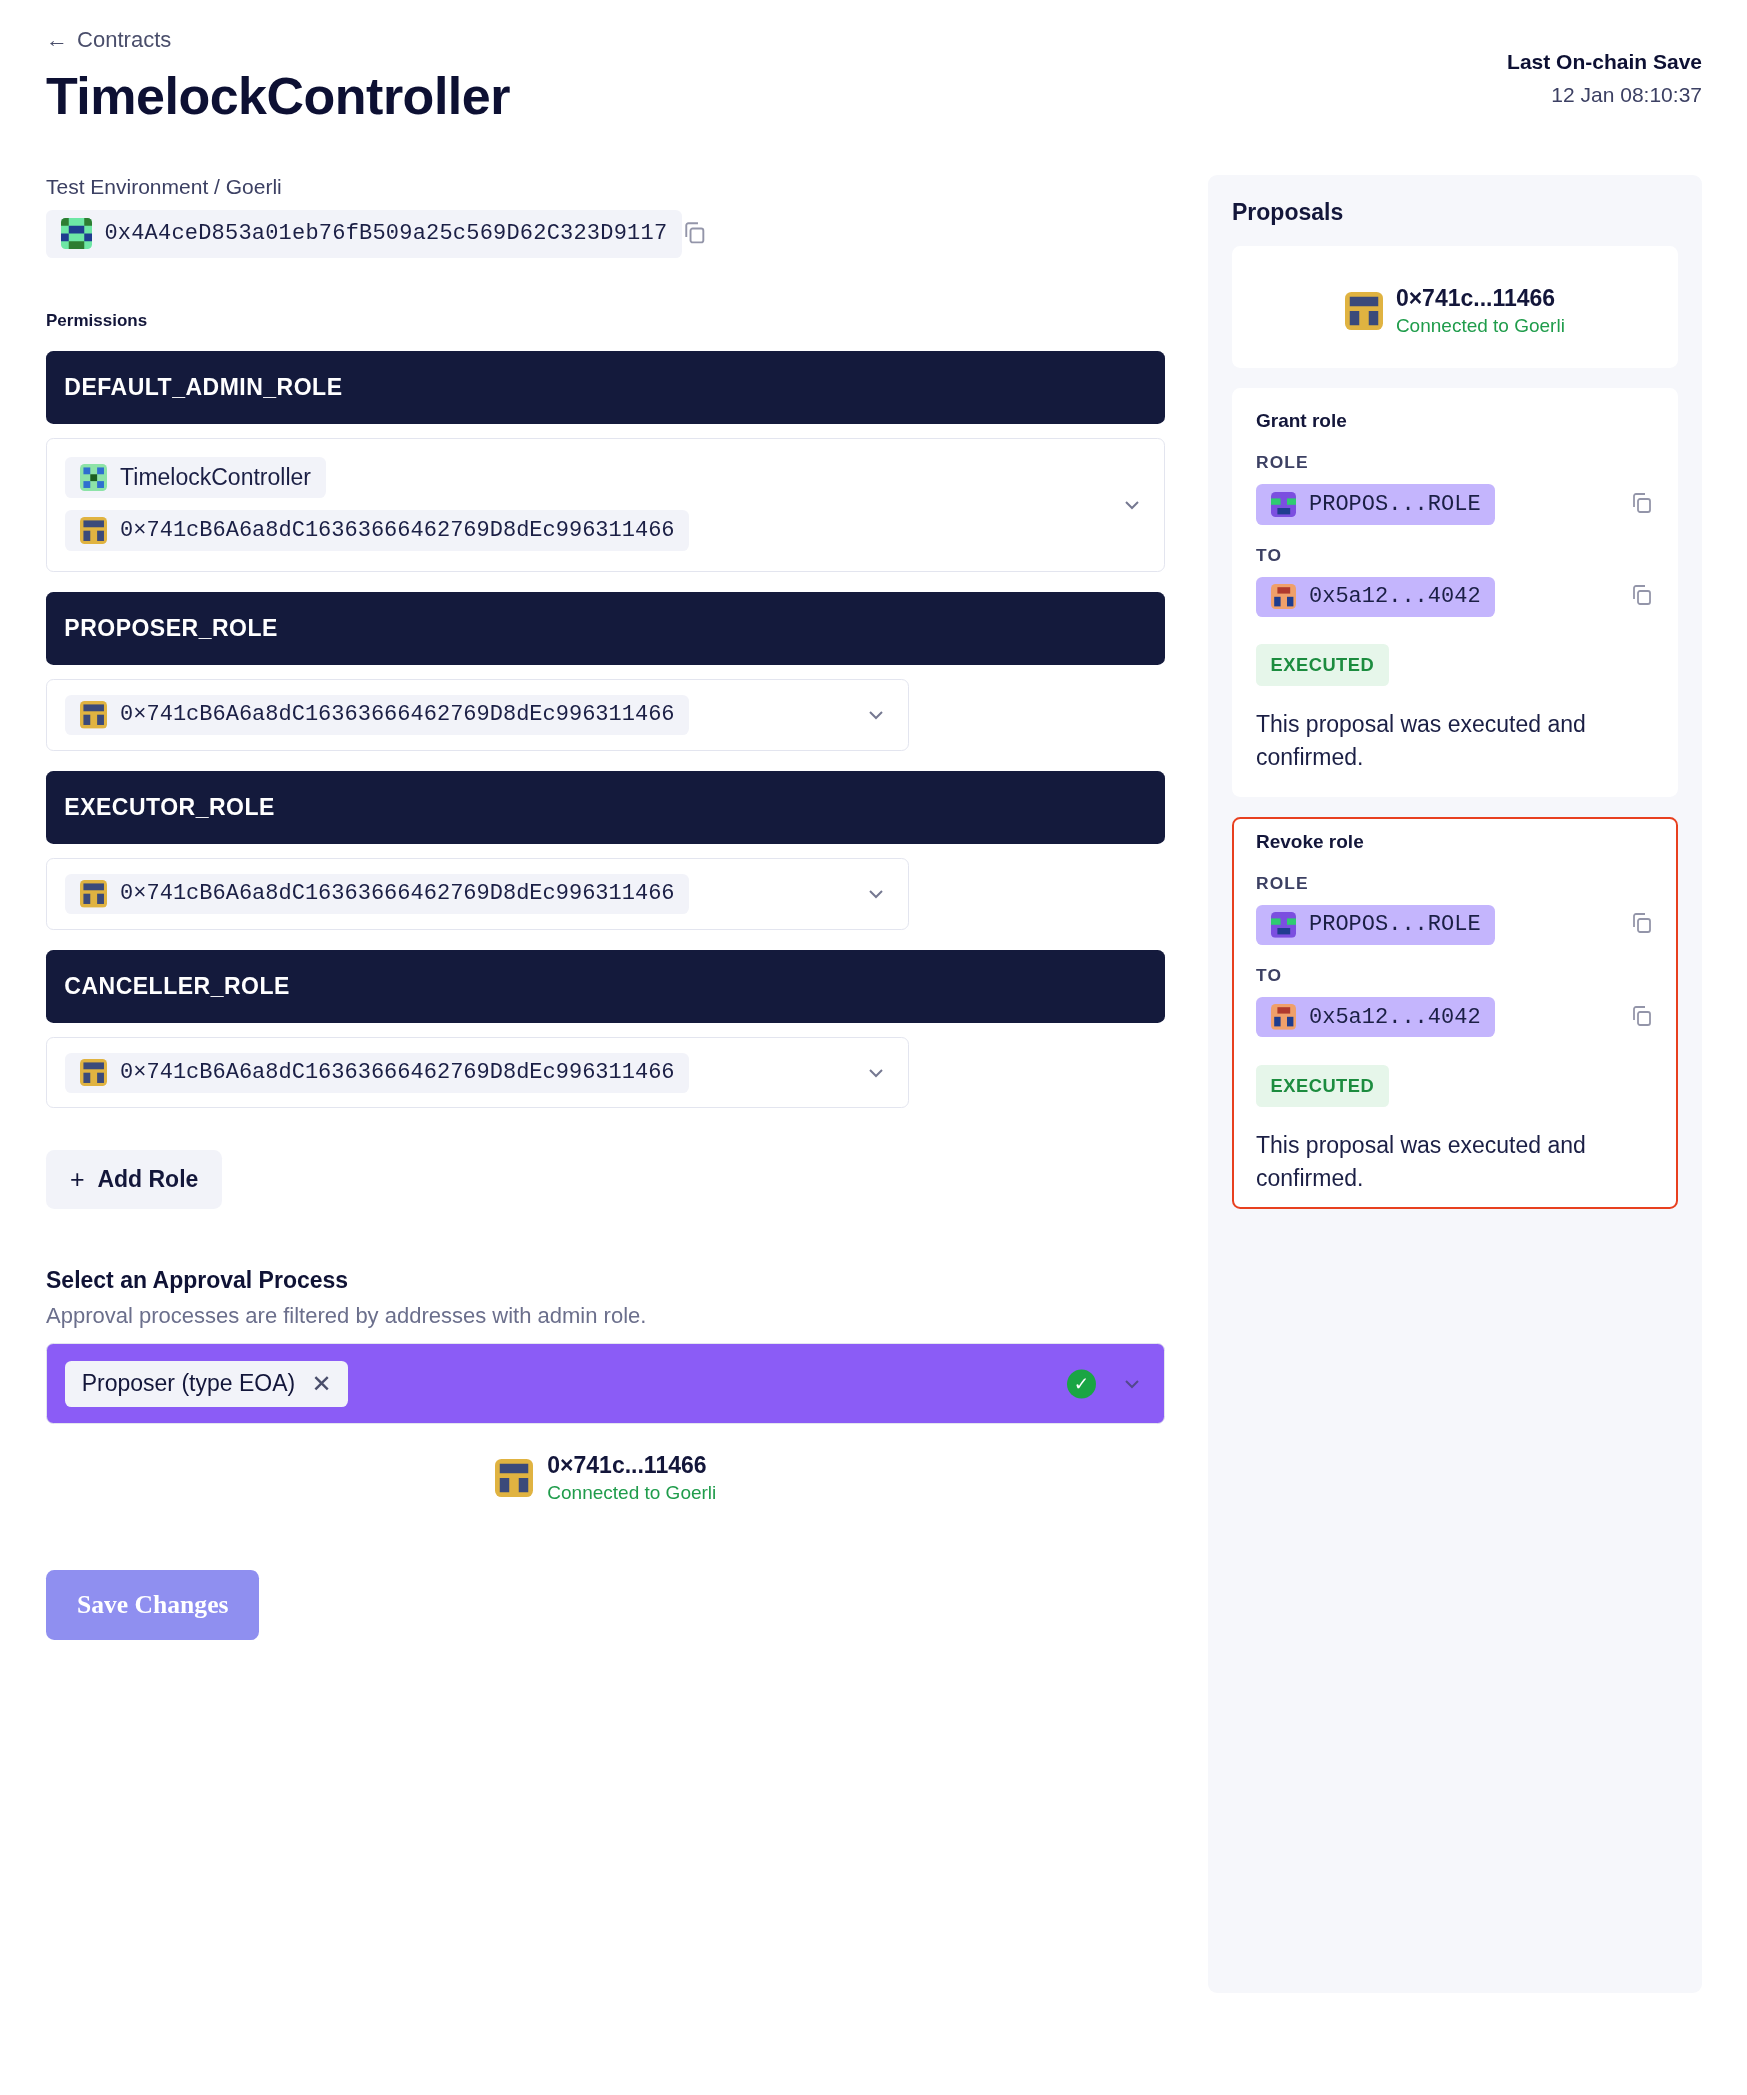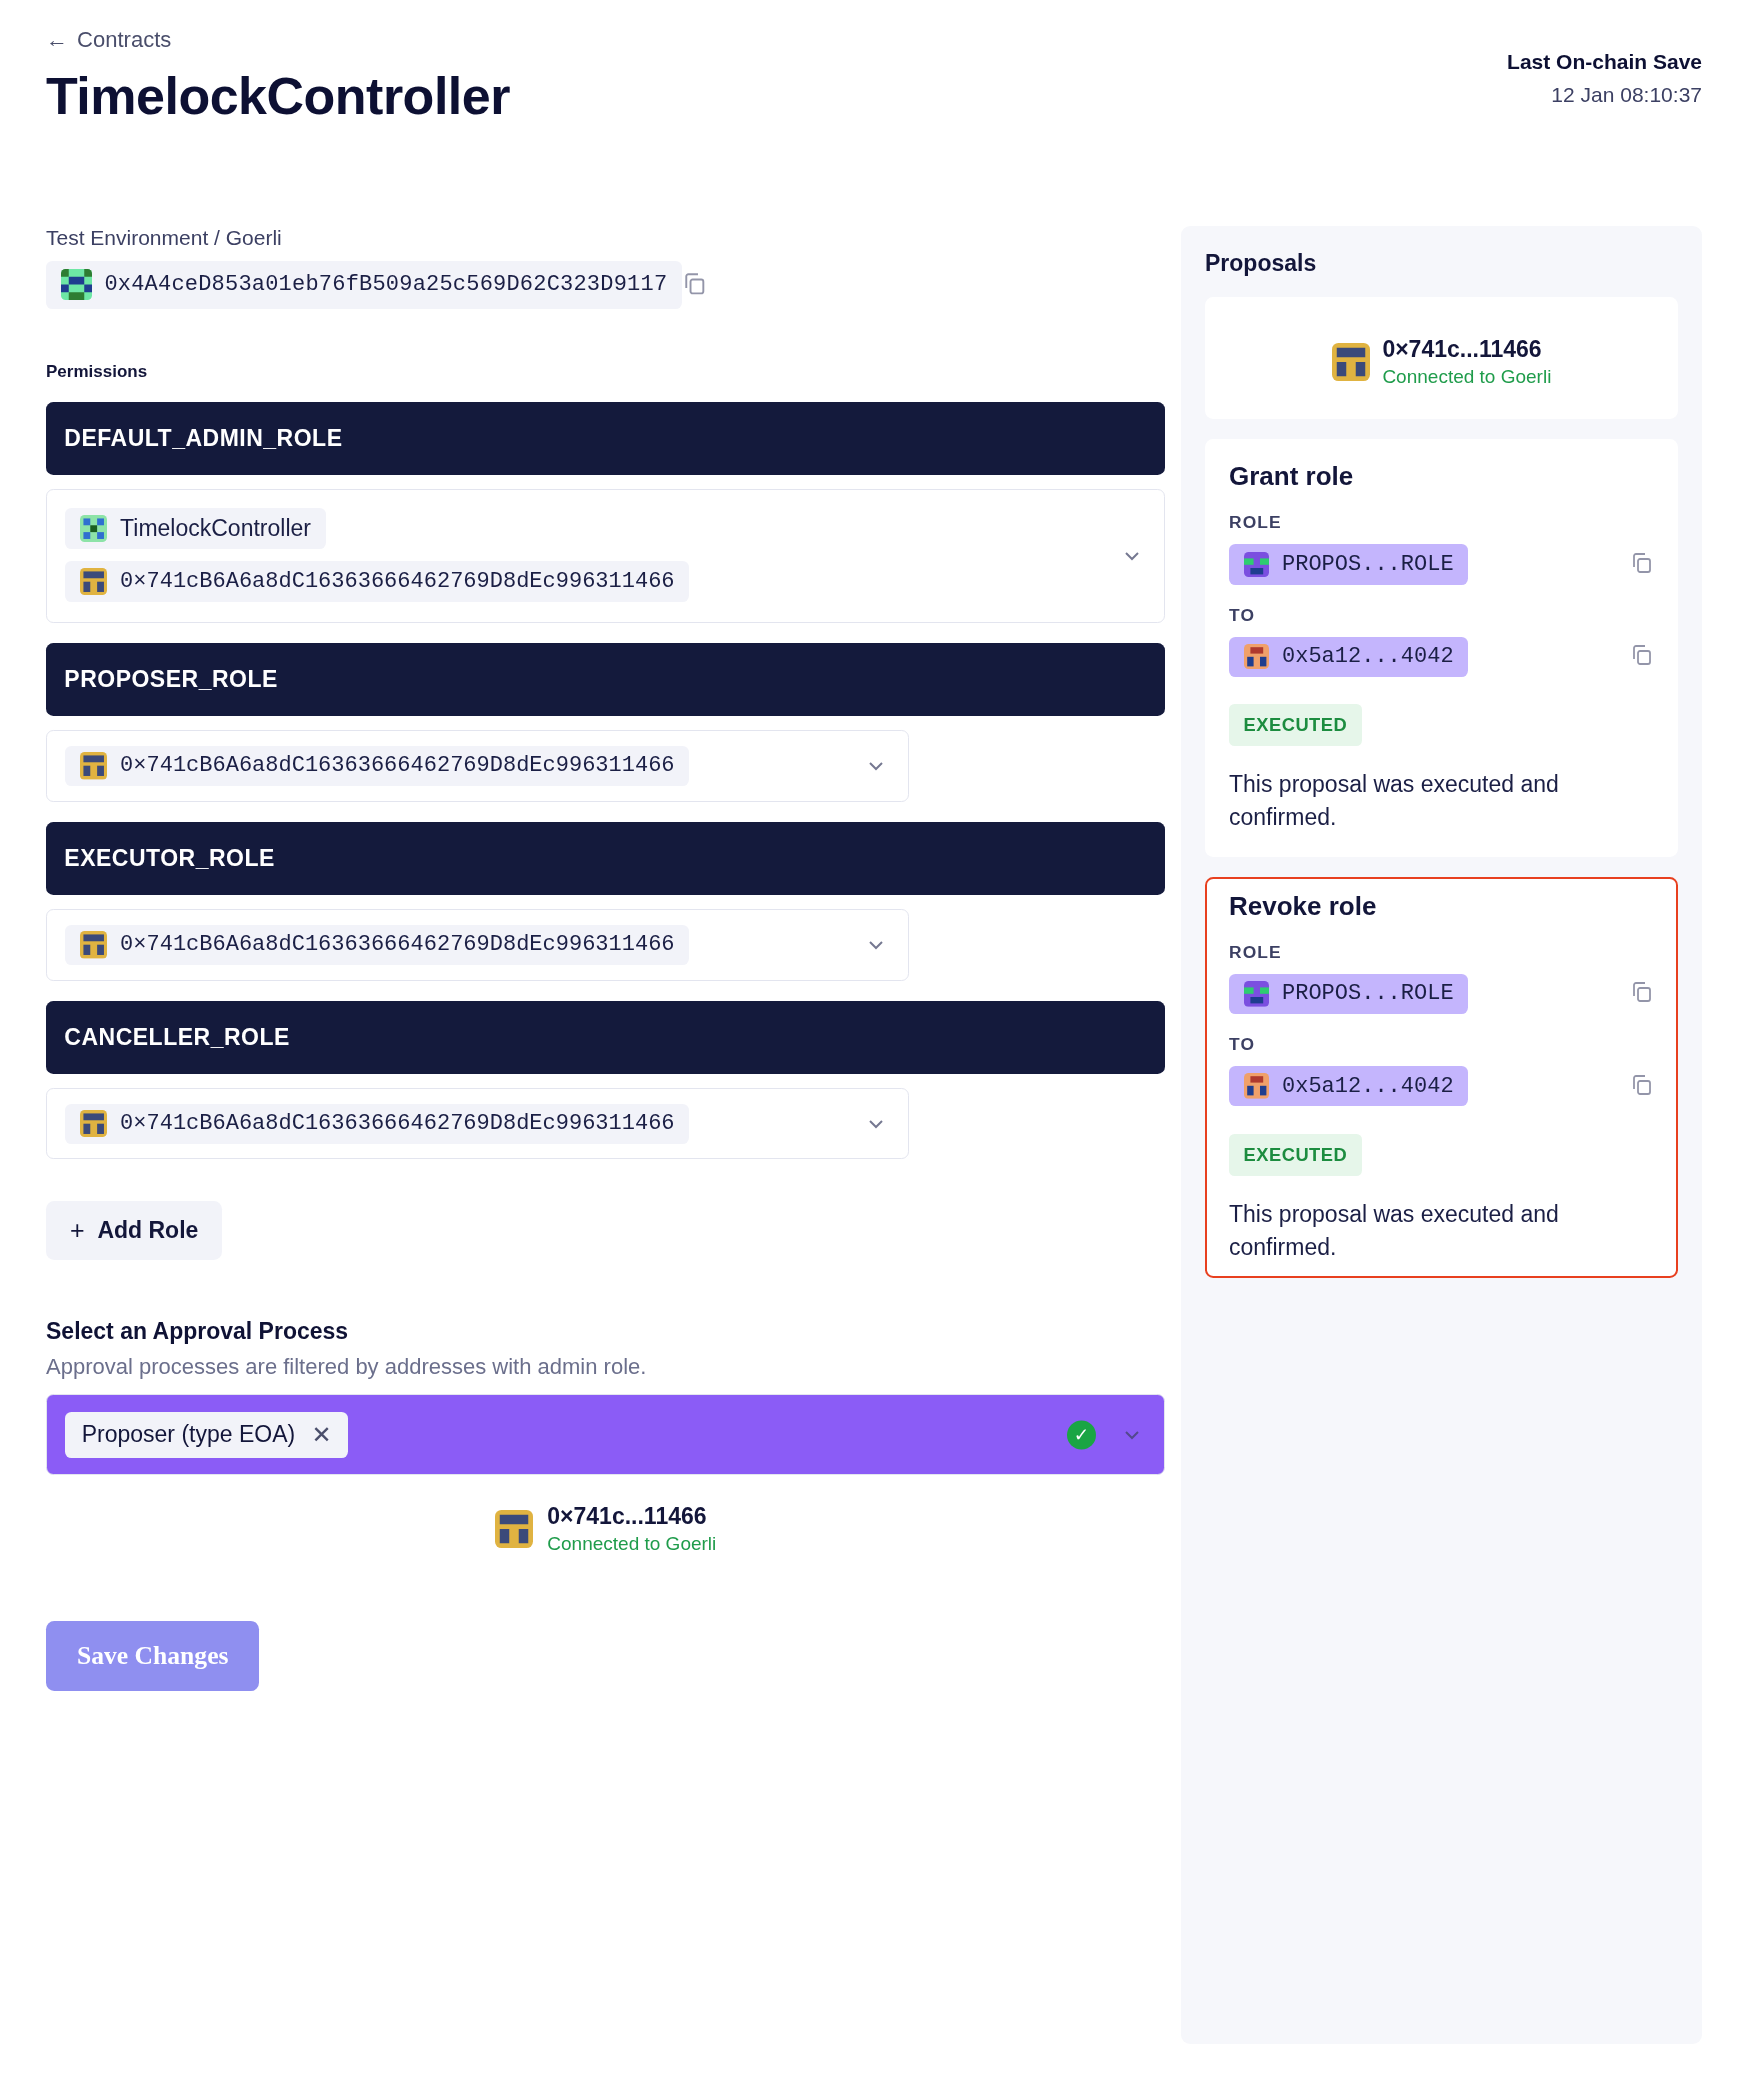--- a/index.html
+++ b/index.html
@@ -23,21 +23,21 @@
     font-size: 52px; font-weight: bold; letter-spacing: -0.5px;
     margin-top: 12.8px; color: #0d1033;
   }
   .sync-box {
     position: absolute; right: 46px; top: 50px; text-align: right;
   }
   .sync-label { font-size: 21px; font-weight: bold; color: #0d1033; }
   .sync-time { font-size: 21px; color: #3c4063; margin-top: 9.1px; }
 
   
-  .content { display: flex; gap: 16px; margin-top: 100px; align-items: flex-start; }
+  .content { display: flex; gap: 43px; margin-top: 49px; align-items: flex-start; }
   .left-col { width: 1119px; }
   .right-col { width: 537px; background: #f6f7fb; border-radius: 9.1px; padding: 24px 24px 37px 24px; min-height: 1818px; }
 
   
   .env-label { font-size: 21px; color: #3c4063; }
   .addr-row { display: flex; align-items: center; margin-top: 11px; }
   .addr-pill {
     display: flex; align-items: center; gap: 12.8px;
     background: #f2f3f9; border-radius: 6.4px; padding: 8.2px 14.6px;
   }
@@ -118,21 +118,21 @@
     cursor: pointer; font-family: Liberation Serif, serif;
   }
 
   
   .panel-title { font-size: 23px; font-weight: bold; color: #13163a; margin-bottom: 20px; }
   .card {
     background: #ffffff; border-radius: 8.2px; padding: 22px 24px; margin-bottom: 20px;
   }
   .card.highlight { border: 2.7px solid #e8401f; padding: 12px 22px; }
   .conn-center { display: flex; justify-content: center; align-items: center; gap: 12.8px; padding: 16.4px 0 9.1px 0; }
-  .card-heading { font-size: 26px; font-weight: bold; color: #13163a; margin-bottom: 20px; }
+  .card-heading { font-size: 19px; font-weight: bold; color: #13163a; margin-bottom: 20px; }
   .field-label { font-size: 17.4px; font-weight: bold; letter-spacing: 1.1px; color: #3c4063; margin-top: 5.5px; }
   .field-row { display: flex; align-items: center; margin-top: 11px; }
   .field-chip { display: inline-flex; align-items: center; gap: 12.8px; background: #c4b5fd; border-radius: 6.4px; padding: 7.3px 14.6px; }
   .field-chip .v { font-family: "Liberation Mono", monospace; font-size: 22px; color: #1b1f45; }
   .field-copy { margin-left: auto; opacity: 0.55; cursor: pointer; }
   .badge {
     display: inline-block; background: #e6f6ea; color: #1c8c3f;
     font-size: 18.3px; font-weight: bold; letter-spacing: 0.5px;
     padding: 10px 14.6px; border-radius: 5.5px; margin-top: 27.4px;
   }

